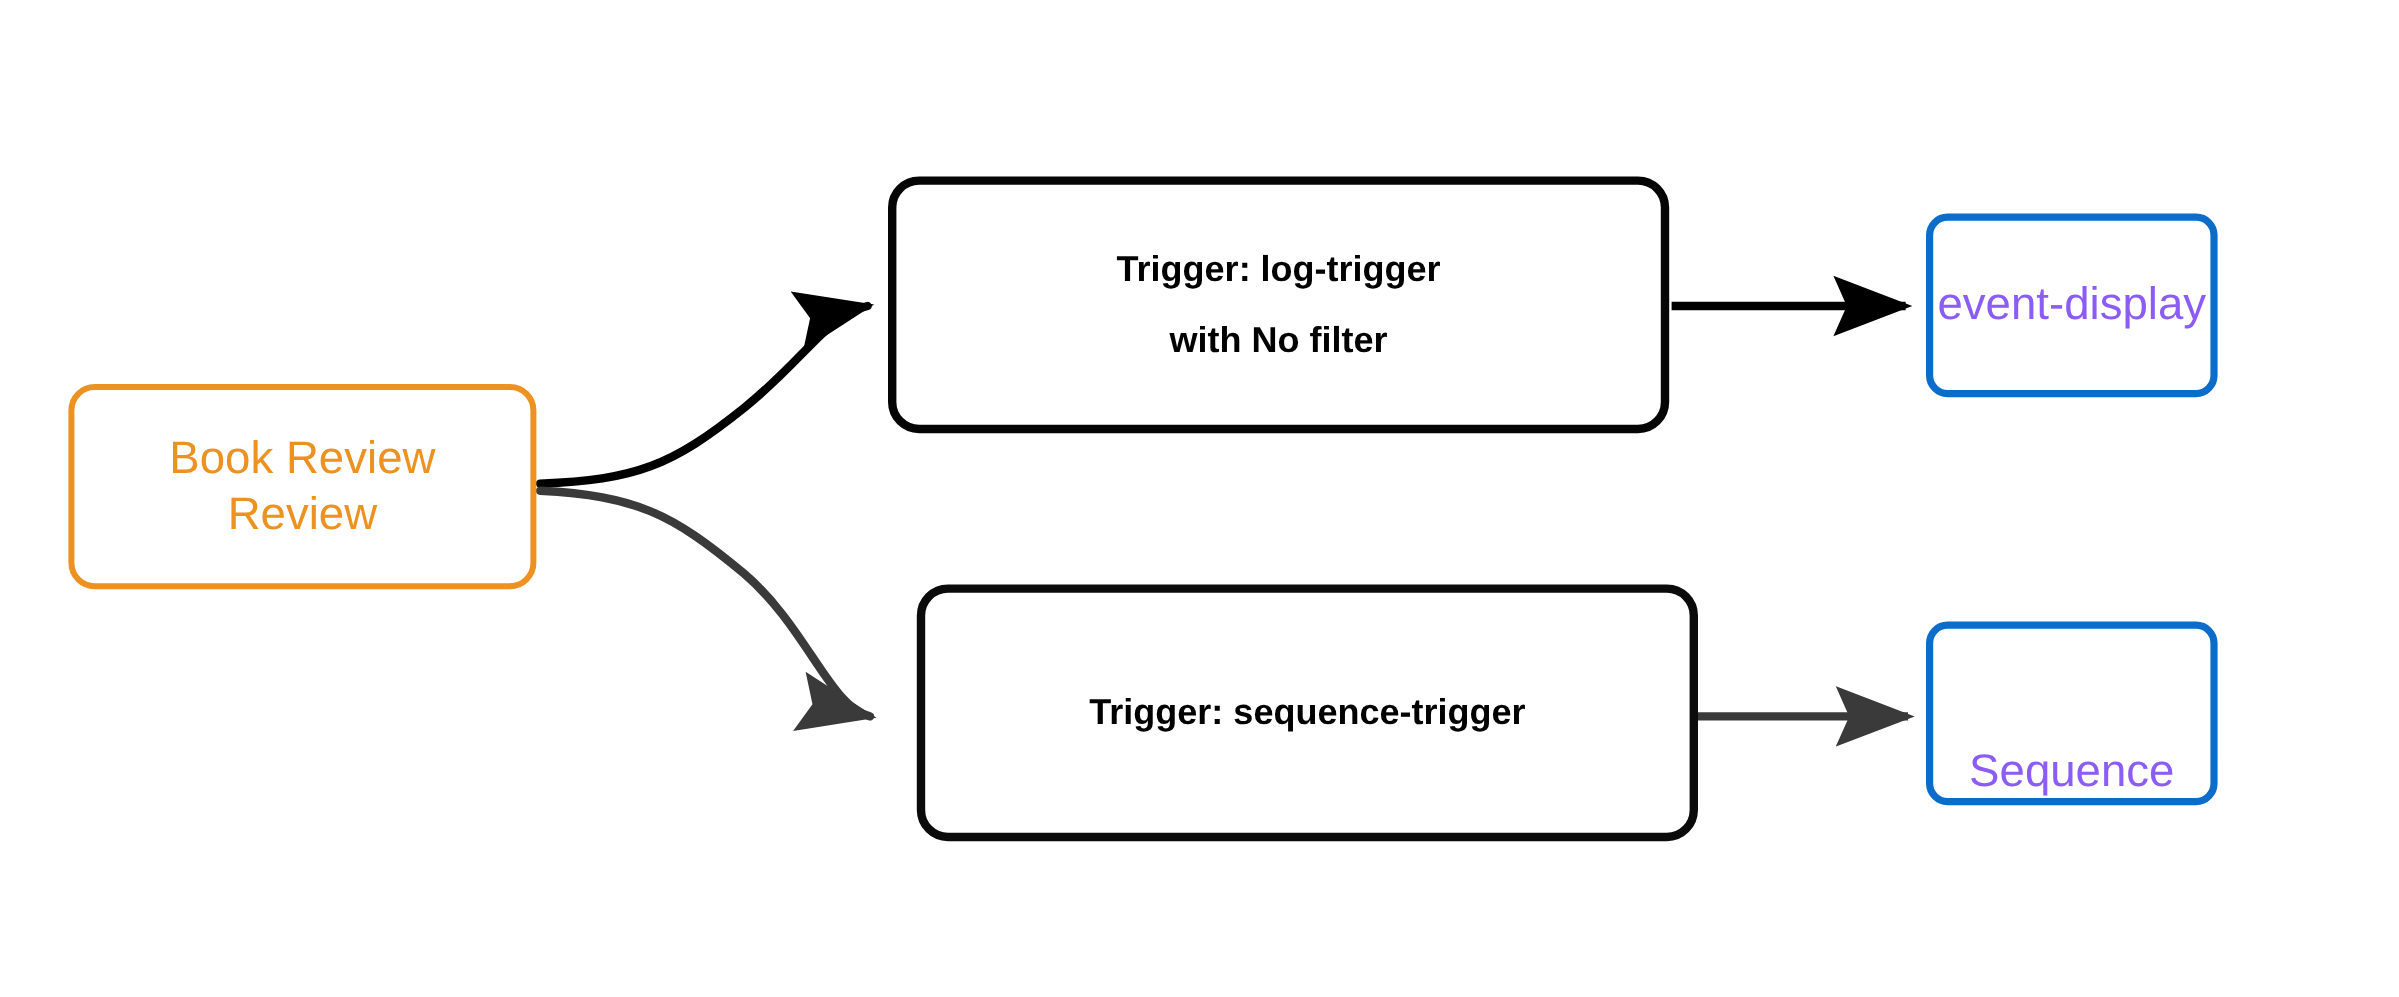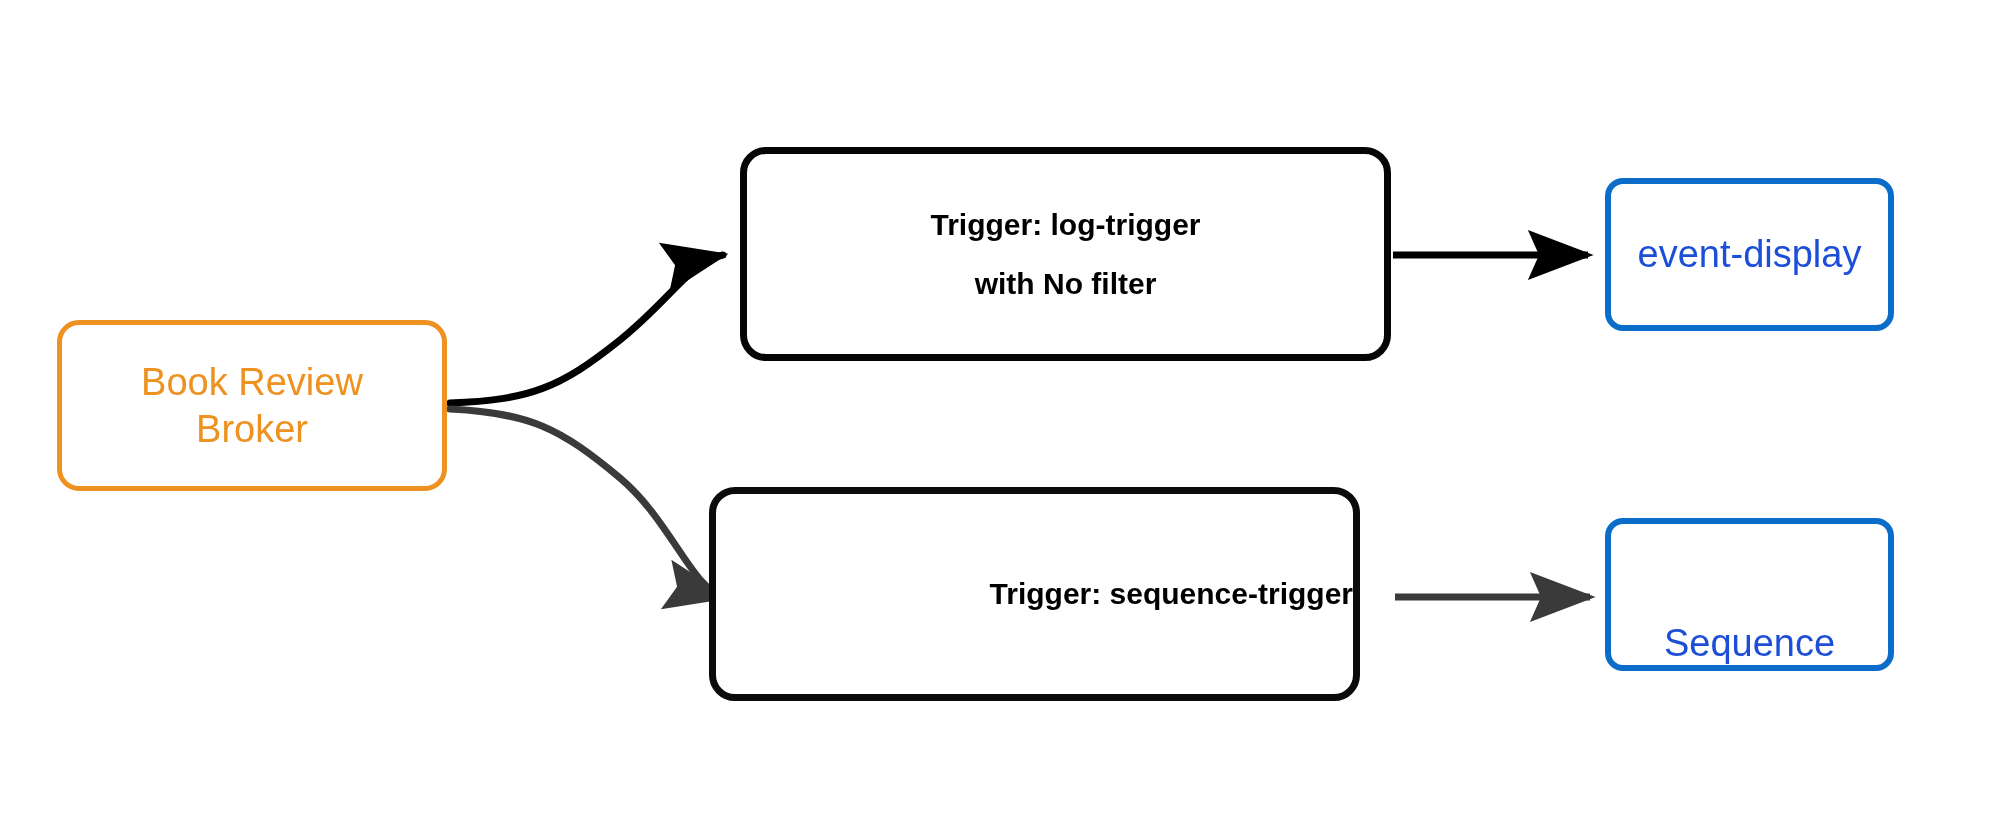--- a/index.html
+++ b/index.html
@@ -48,29 +48,29 @@
   .node-trigger {
     width: 651px;
     height: 214px;
     border: 7px solid #050505;
     border-radius: 26px;
     color: #000000;
     font-size: 30px;
     line-height: 1.18;
   }
   .node-trigger-1 { left: 740px; top: 147px; }
-  .node-trigger-2 { left: 709px; top: 487px; border-color: #0b0b0b; align-items: flex-end; }
+  .node-trigger-2 { left: 764px; top: 487px; border-color: #0b0b0b; }
   .trigger-title { font-weight: bold; }
   .trigger-sub   { font-weight: bold; margin-top: 24px; }
   .node-sink {
-    width: 289px;
+    width: 243px;
     height: 153px;
     border: 6px solid #0B6DC9;
     border-radius: 18px;
-    color: #1d4ed8;
+    color: #8b5cf6;
     font-size: 38px;
   }
   .node-sink-1 { left: 1605px; top: 178px; }
   .node-sink-2 { left: 1605px; top: 518px; justify-content: flex-end; }
   .brk-line { display: block; }
 </style>
 </head>
 <body>
 
 <div id="canvas">
@@ -89,21 +89,21 @@
 
     <path d="M450,409 C530,413 560,428 620,478 C672,522 692,590 725,597" fill="none" stroke="#3A3A3A" stroke-width="7" stroke-linecap="round" marker-end="url(#arrow-gray)"></path>
 
     <path d="M1393,255 L1588,255" fill="none" stroke="#000000" stroke-width="7" stroke-linecap="butt" marker-end="url(#arrow-black)"></path>
 
     <path d="M1395,597 L1590,597" fill="none" stroke="#3A3A3A" stroke-width="7" stroke-linecap="butt" marker-end="url(#arrow-gray)"></path>
   </svg>
 
   <div class="node node-broker">
     <span class="brk-line">Book Review</span>
-    <span class="brk-line">Broker</span>
+    <span class="brk-line">Review</span>
   </div>
 
   <div class="node node-trigger node-trigger-1">
     <span class="trigger-title">Trigger: log-trigger</span>
     <span class="trigger-sub">with No filter</span>
   </div>
 
   <div class="node node-trigger node-trigger-2">
     <span class="trigger-title">Trigger: sequence-trigger</span>
   </div>

